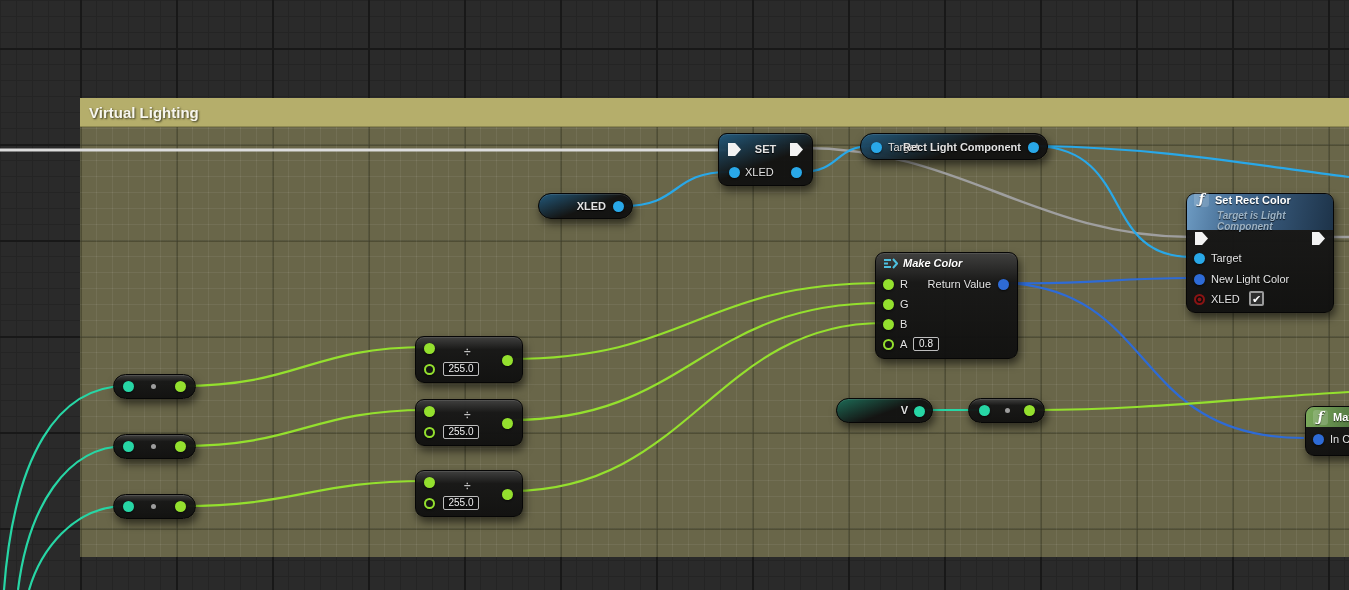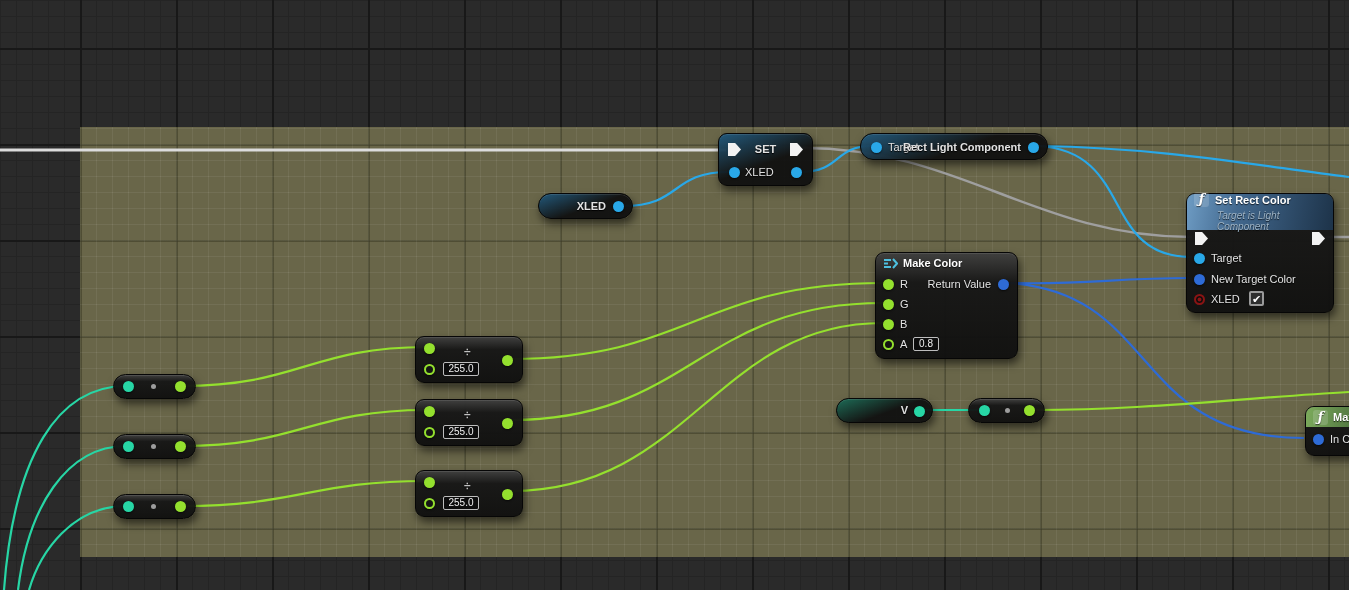--- a/index.html
+++ b/index.html
@@ -49,23 +49,23 @@
   .pill { border-radius:13px; }
   .glow-blue { background:linear-gradient(160deg, rgba(46,146,210,0.55) 0%, rgba(20,20,20,0.2) 55%), rgba(16,16,16,0.95); }
   .glow-teal { background:linear-gradient(160deg, rgba(38,195,155,0.50) 0%, rgba(20,20,20,0.2) 55%), rgba(16,16,16,0.95); }
   .node-header {
     height:20px; display:flex; align-items:center; gap:5px;
     padding:0 7px; border-radius:8px 8px 0 0; font-weight:bold; color:#fff;
     text-shadow:0 1px 1px rgba(0,0,0,0.7);
   }
   .hdr-blue  { height:36px; flex-wrap:wrap; align-content:center;
     background:linear-gradient(100deg, #6e9cc4 0%, #42688e 35%, #1d3349 100%); }
-  .hdr-dark  { background:linear-gradient(100deg, #39413a 0%, #2026233 60%, #181d1c 100%); }
+  .hdr-dark  { background:linear-gradient(100deg, #39413a 0%, #2026233 60%, #181d1c 100%);font-style:italic; }
   .hdr-green { background:linear-gradient(100deg, #7cab5c 0%, #46683a 70%); }
-  .subtitle { width:100%; font-weight:normal; font-style:italic; font-size:10px; color:#9db3c5; margin-left:23px; margin-top:-2px;}
+  .subtitle { width:100%; font-weight:bold; font-style:italic; font-size:10px; color:#9db3c5; margin-left:23px; margin-top:-2px;}
   .fn-icon {
     font-family:"DejaVu Serif", serif; font-style:italic; font-weight:bold;
     font-size:13px; color:#fff; background:rgba(255,255,255,0.16);
     border-radius:3px; width:15px; height:15px; line-height:14px; text-align:center;
   }
   .pin { position:absolute; width:11px; height:11px; border-radius:50%;
          box-shadow:0 1px 2px rgba(0,0,0,0.6); }
   .pin.hollow { background:transparent !important; border:2px solid; }
   .exec { position:absolute; width:13px; height:13px; background:#f2f2f2;
           clip-path:polygon(0 0, 55% 0, 100% 50%, 55% 100%, 0 100%); }
@@ -80,20 +80,23 @@
     line-height:12px; text-align:center;
   }
   .conv-dot { position:absolute; width:5px; height:5px; border-radius:50%; background:#9d9d9d; }
   .divide-sym { position:absolute; color:#c2c2c2; font-size:12px; font-weight:bold; text-shadow:0 1px 1px #000; }
 </style>
 </head>
 <body>
 
 <div id="canvas">
 
+  <div class="comment-title">
+    <span>Virtual Lighting</span>
+  </div>
   <div class="comment-body"></div>
 
   <svg class="wires" width="1349" height="590">
     <path d="M 0 150 L 726 150" fill="none" stroke-width="3" stroke="#dcdcdc"></path>
     <path d="M 803 148 C 960 148 1035 237 1192 237" fill="none" stroke-width="2.5" stroke="#9f9f9f"></path>
     <path d="M 1326 237 L 1349 237" fill="none" stroke-width="2.5" stroke="#9f9f9f"></path>
     <path d="M 623 206 C 682 206 670 172 729 172" fill="none" stroke-width="2.2" stroke="#29a8e8"></path>
     <path d="M 800 172 C 842 172 833 146 872 146" fill="none" stroke-width="2.2" stroke="#29a8e8"></path>
     <path d="M 1039 146 C 1160 148 1240 163 1349 177" fill="none" stroke-width="2.2" stroke="#29a8e8"></path>
     <path d="M 1039 146 C 1135 152 1100 257 1192 257" fill="none" stroke-width="2.2" stroke="#29a8e8"></path>
@@ -139,21 +142,21 @@
         <span class="fn-icon">ƒ</span>
         <span>Set Rect Color</span>
       </span>
       <span class="subtitle">Target is Light Component</span>
     </div>
     <span class="exec" style="left:8px;top:38px;"></span>
     <span class="exec" style="right:8px;top:38px;"></span>
     <span class="pin" style="left:7px;top:59px;background:#29a8e8;"></span>
     <span class="plabel" style="left:24px;top:58px;">Target</span>
     <span class="pin" style="left:7px;top:80px;background:#2e6bd6;"></span>
-    <span class="plabel" style="left:24px;top:79px;">New Target Color</span>
+    <span class="plabel" style="left:24px;top:79px;">New Light Color</span>
     <span class="pin hollow" style="left:7px;top:100px;border-color:#8a1414;box-shadow:inset 0 0 0 1.5px #0d0d0d, inset 0 0 0 4px #8a1414;"></span>
     <span class="plabel" style="left:24px;top:99px;">XLED</span>
     <span class="checkbox" style="left:62px;top:97px;">✔</span>
   </div>
 
   <div class="node" style="left:875px;top:252px;width:143px;height:107px;">
     <div class="node-header hdr-dark">
       <svg width="15" height="11" viewBox="0 0 15 11">
         <path d="M1 2 h7 M1 5.5 h4 M1 9 h7" stroke="#4dc0e0" stroke-width="2" fill="none"></path>
         <path d="M10 1 L14 5.5 L10 10" stroke="#4dc0e0" stroke-width="2" fill="none"></path>

